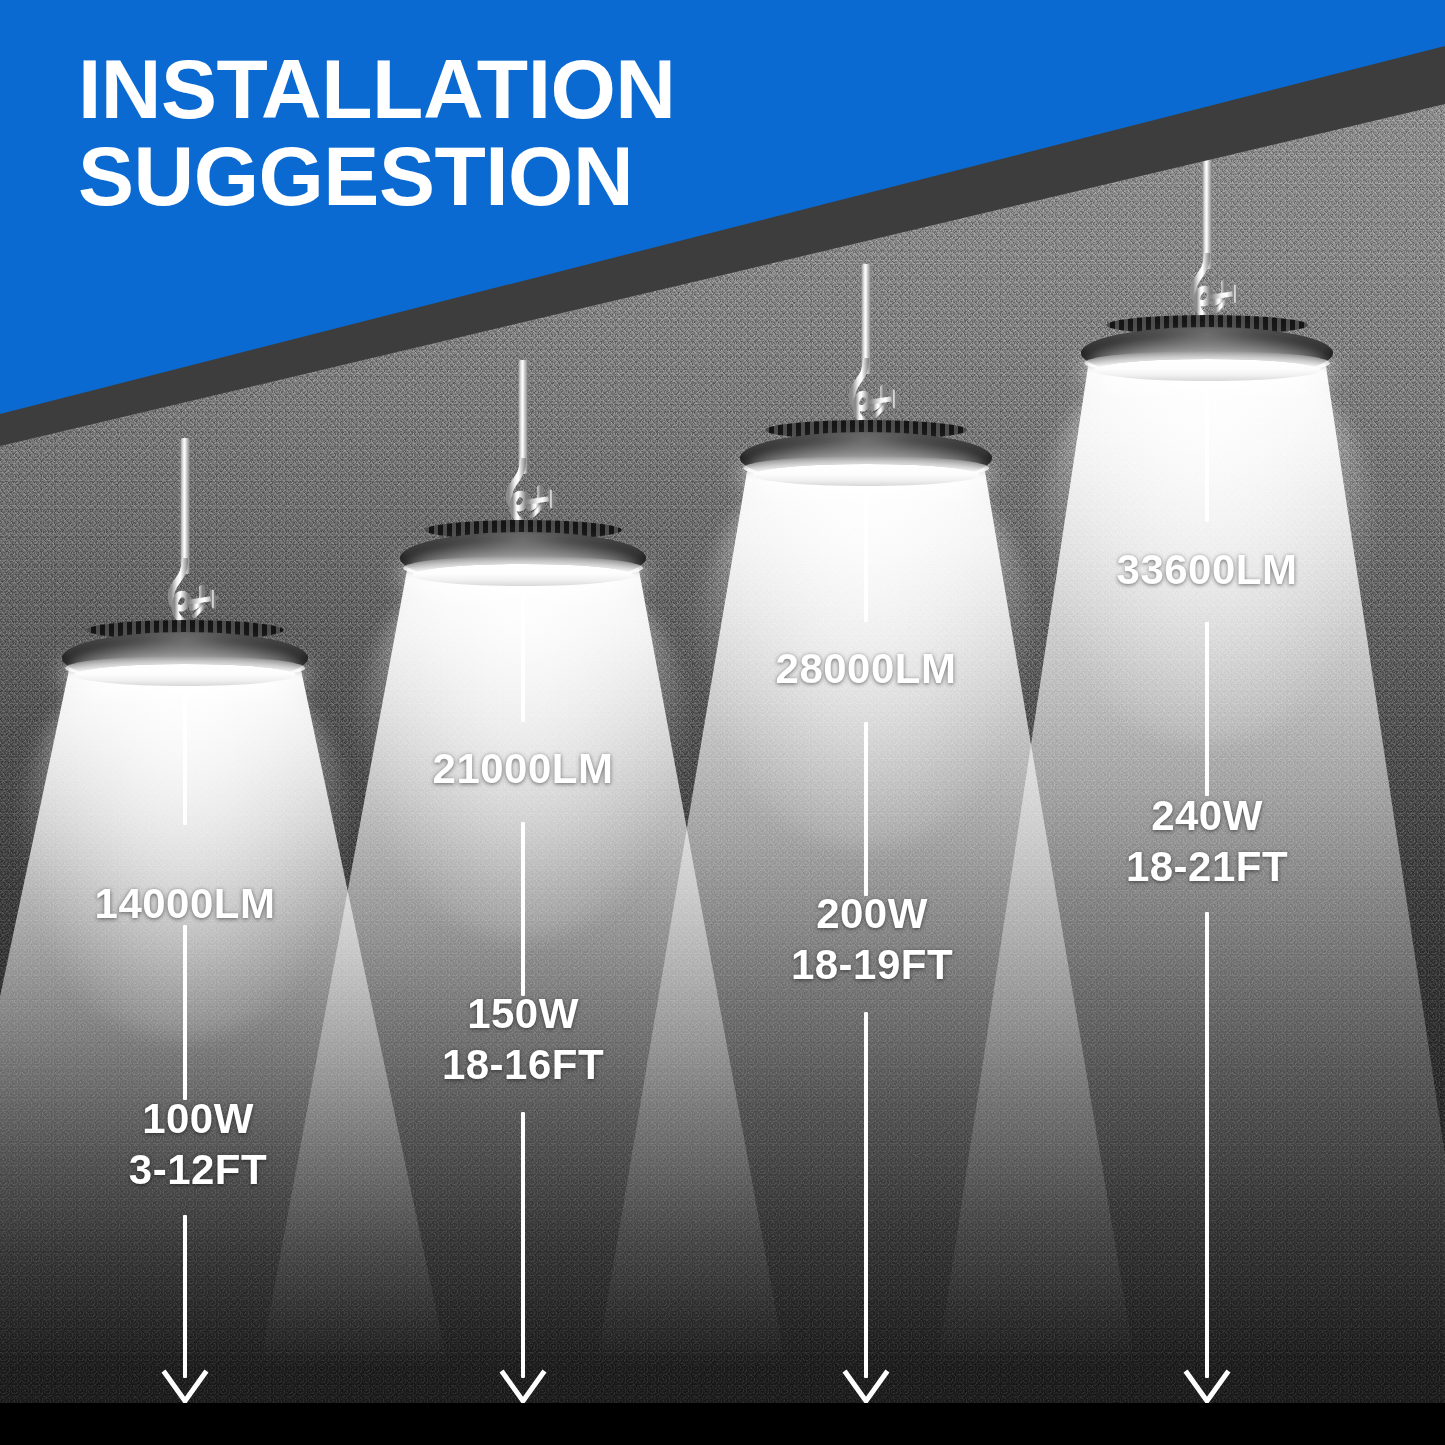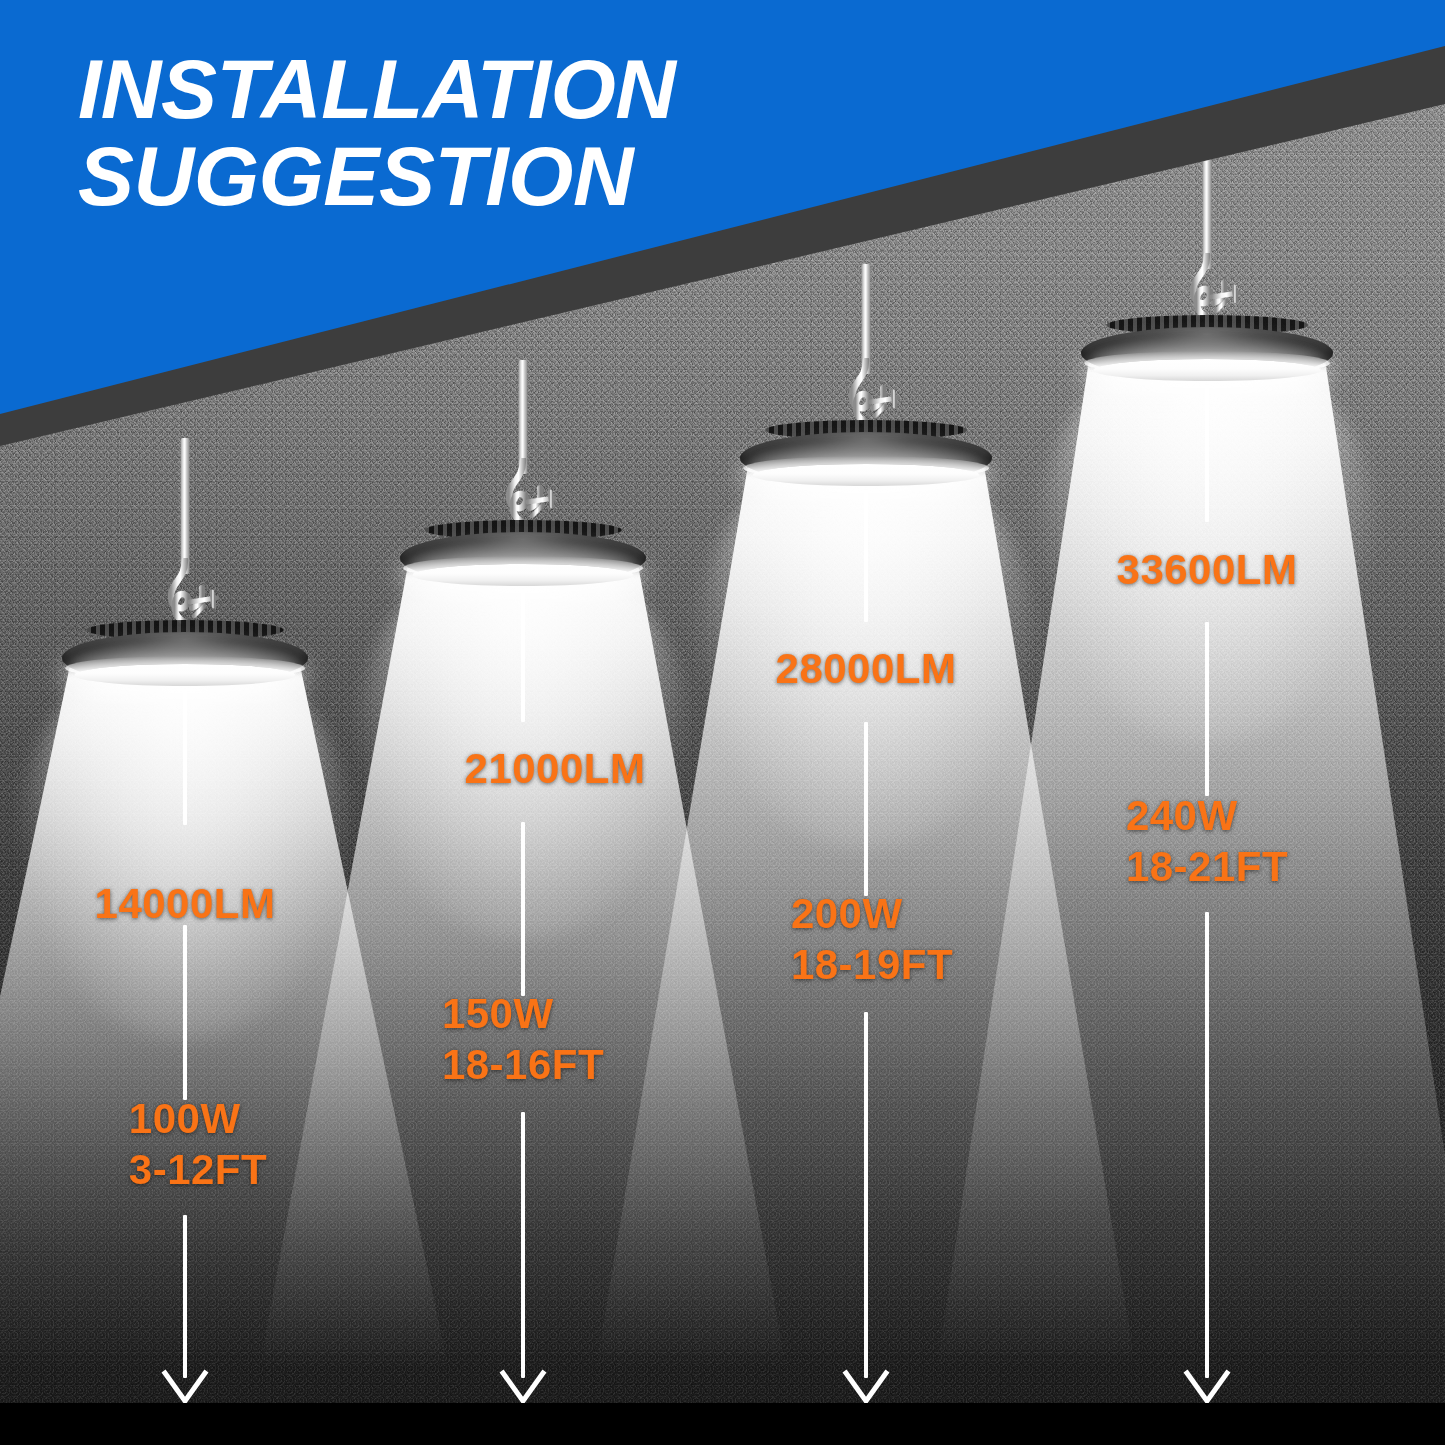--- a/index.html
+++ b/index.html
@@ -70,22 +70,22 @@
     background:#3d3d3d;
     clip-path:polygon(0 0, 1445px 0, 1445px 104px, 0 446px);}
   .banner{position:absolute;left:0;top:0;width:1445px;height:440px;
     clip-path:polygon(0 0, 1445px 0, 1445px 46px, 0 414px);}
   .banner-title{position:absolute;left:78px;top:46px;color:#fff;
     font-size:84px;line-height:1.03;font-weight:bold;letter-spacing:-.5px;
     white-space:pre-line;}
 
   
   .vline{position:absolute;width:4px;background:#ffffff;border-radius:1px;}
-  .lm-label,.wt-label{position:absolute;color:#f97316;font-weight:bold;
-    text-align:left;transform:translateX(-50%);white-space:nowrap;
+  .lm-label,.wt-label{position:absolute;color:#ffffff;font-weight:bold;
+    text-align:center;transform:translateX(-50%);white-space:nowrap;
     text-shadow:0 1px 4px rgba(0,0,0,.55);}
   .lm-label{font-size:42px;letter-spacing:.5px;}
   .wt-label{font-size:42px;line-height:1.22;letter-spacing:.5px;}
   .arrow-head{position:absolute;transform:translateX(-50%);}
   .floor{position:absolute;left:0;top:1403px;width:1445px;height:42px;background:#000;}
 </style>
 </head>
 <body>
 
 <div id="stage">
@@ -219,21 +219,21 @@
         <div>100W</div>
         <div>3-12FT</div>
       </div>
       <div class="arrow-head" style="left: 185px; top: 1357px;"><svg width="52" height="50" viewBox="0 0 52 50">
       <path d="M6 16 L26 44 L46 16" fill="none" stroke="#ffffff" stroke-width="5" stroke-linecap="square" stroke-linejoin="miter"></path>
     </svg></div>
       <div class="vline" style="left: 521px; top: 596px; height: 126px; background: rgb(255, 255, 255);"></div>
       <div class="vline" style="left: 521px; top: 822px; height: 174px; background: rgb(255, 255, 255);"></div>
       <div class="vline" style="left: 521px; top: 1112px; height: 266px; background: rgb(255, 255, 255);"></div>
       <div class="vline" style="left: 521px; top: 590px; height: 6px; background: rgb(255, 255, 255);"></div>
-      <div class="lm-label" style="left: 523px; top: 745px; margin-left: 32px;">21000LM</div>
+      <div class="lm-label" style="left: 523px; top: 745px;">21000LM</div>
       <div class="wt-label" style="left: 523px; top: 988px;">
         <div>150W</div>
         <div>18-16FT</div>
       </div>
       <div class="arrow-head" style="left: 523px; top: 1357px;"><svg width="52" height="50" viewBox="0 0 52 50">
       <path d="M6 16 L26 44 L46 16" fill="none" stroke="#ffffff" stroke-width="5" stroke-linecap="square" stroke-linejoin="miter"></path>
     </svg></div>
       <div class="vline" style="left: 864px; top: 496px; height: 126px; background: rgb(255, 255, 255);"></div>
       <div class="vline" style="left: 864px; top: 722px; height: 174px; background: rgb(255, 255, 255);"></div>
       <div class="vline" style="left: 864px; top: 1012px; height: 366px; background: rgb(255, 255, 255);"></div>
@@ -257,16 +257,16 @@
       </div>
       <div class="arrow-head" style="left: 1207px; top: 1357px;"><svg width="52" height="50" viewBox="0 0 52 50">
       <path d="M6 16 L26 44 L46 16" fill="none" stroke="#ffffff" stroke-width="5" stroke-linecap="square" stroke-linejoin="miter"></path>
     </svg></div>
     </div>
 
   <div class="floor" style="background: rgb(0, 0, 0);"></div>
 
   <div class="shadowband" style="background: rgb(61, 61, 61);"></div>
   <div class="banner" style="background: rgb(10, 106, 209);"></div>
-  <div class="banner-title" style="color: rgb(255, 255, 255); font-style: italic;">INSTALLATION
+  <div class="banner-title" style="color: rgb(255, 255, 255);">INSTALLATION
 SUGGESTION</div>
 
 </div>
 
 </body></html>

